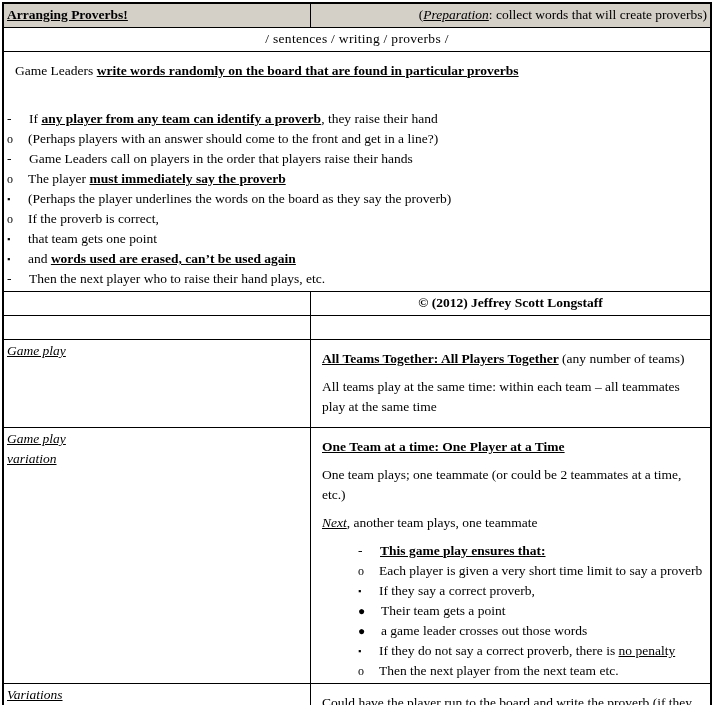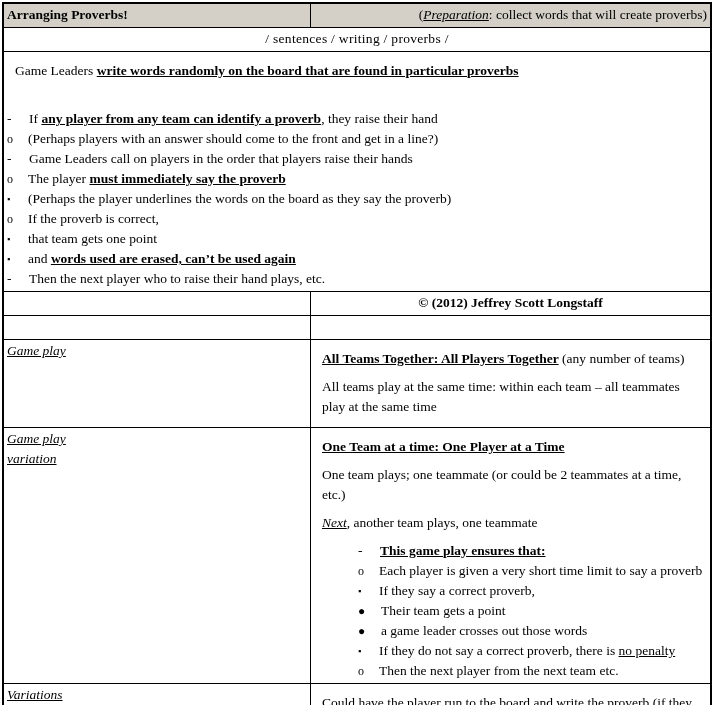--- a/index.html
+++ b/index.html
@@ -36,20 +36,21 @@
     line-height: 20px;
   }
   
   td.title-cell {
     background: #d4d0c8;
     font-weight: bold;
     font-size: 16px;
     line-height: 21px;
     padding: 1px 4px 2px 4px;
     white-space: nowrap;
+    text-decoration: underline;
   }
   td.prep-cell {
     background: #d4d0c8;
     text-align: right;
     font-size: 13.5px;
     line-height: 21px;
     padding: 3px 4px 2px 4px;
     white-space: nowrap;
   }
   td.tags-cell {

